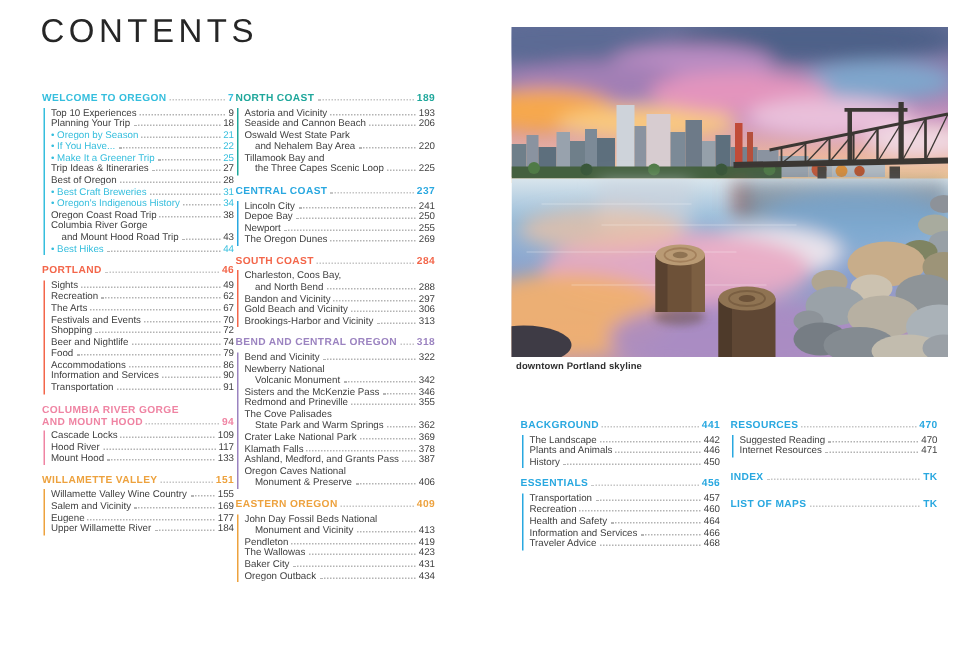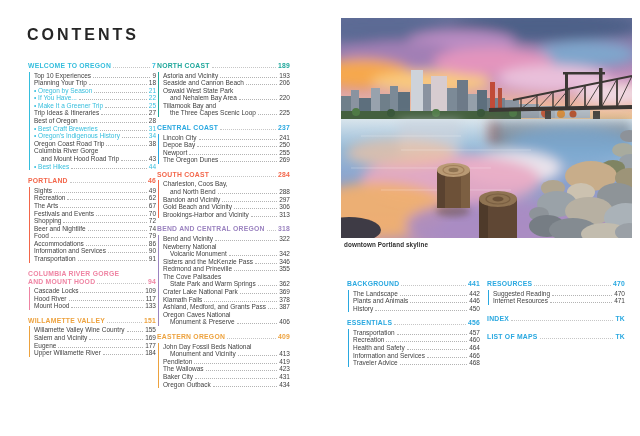--- a/index.html
+++ b/index.html
@@ -1,22 +1,22 @@
 <!DOCTYPE html>
 <html><head>
 <meta charset="utf-8">
 <style>
   html,body{margin:0;padding:0;}
   body{
     width:640px;height:436px;position:relative;background:#ffffff;
     font-family:"Liberation Sans", sans-serif;overflow:hidden;
   }
   .page-title{
-    position:absolute;left:27px;top:26px;
-    font-size:16px;letter-spacing:3px;color:#262626;font-weight:700;
+    position:absolute;left:27px;top:8px;
+    font-size:22px;letter-spacing:3px;color:#262626;font-weight:400;
   }
   .toc-col{position:absolute;top:62px;}
   #col0{left:28px;width:128px;}
   #col1{left:157px;width:133px;}
   #col2{left:347px;top:280px;width:133px;}
   #col3{left:487px;top:280px;width:138px;}
   .sec{margin-bottom:7px;}
   #col3 .sec{margin-bottom:10px;}
   .h-row{display:flex;align-items:baseline;font-size:6.8px;font-weight:bold;
     letter-spacing:.25px;line-height:8px;color:var(--c);}

